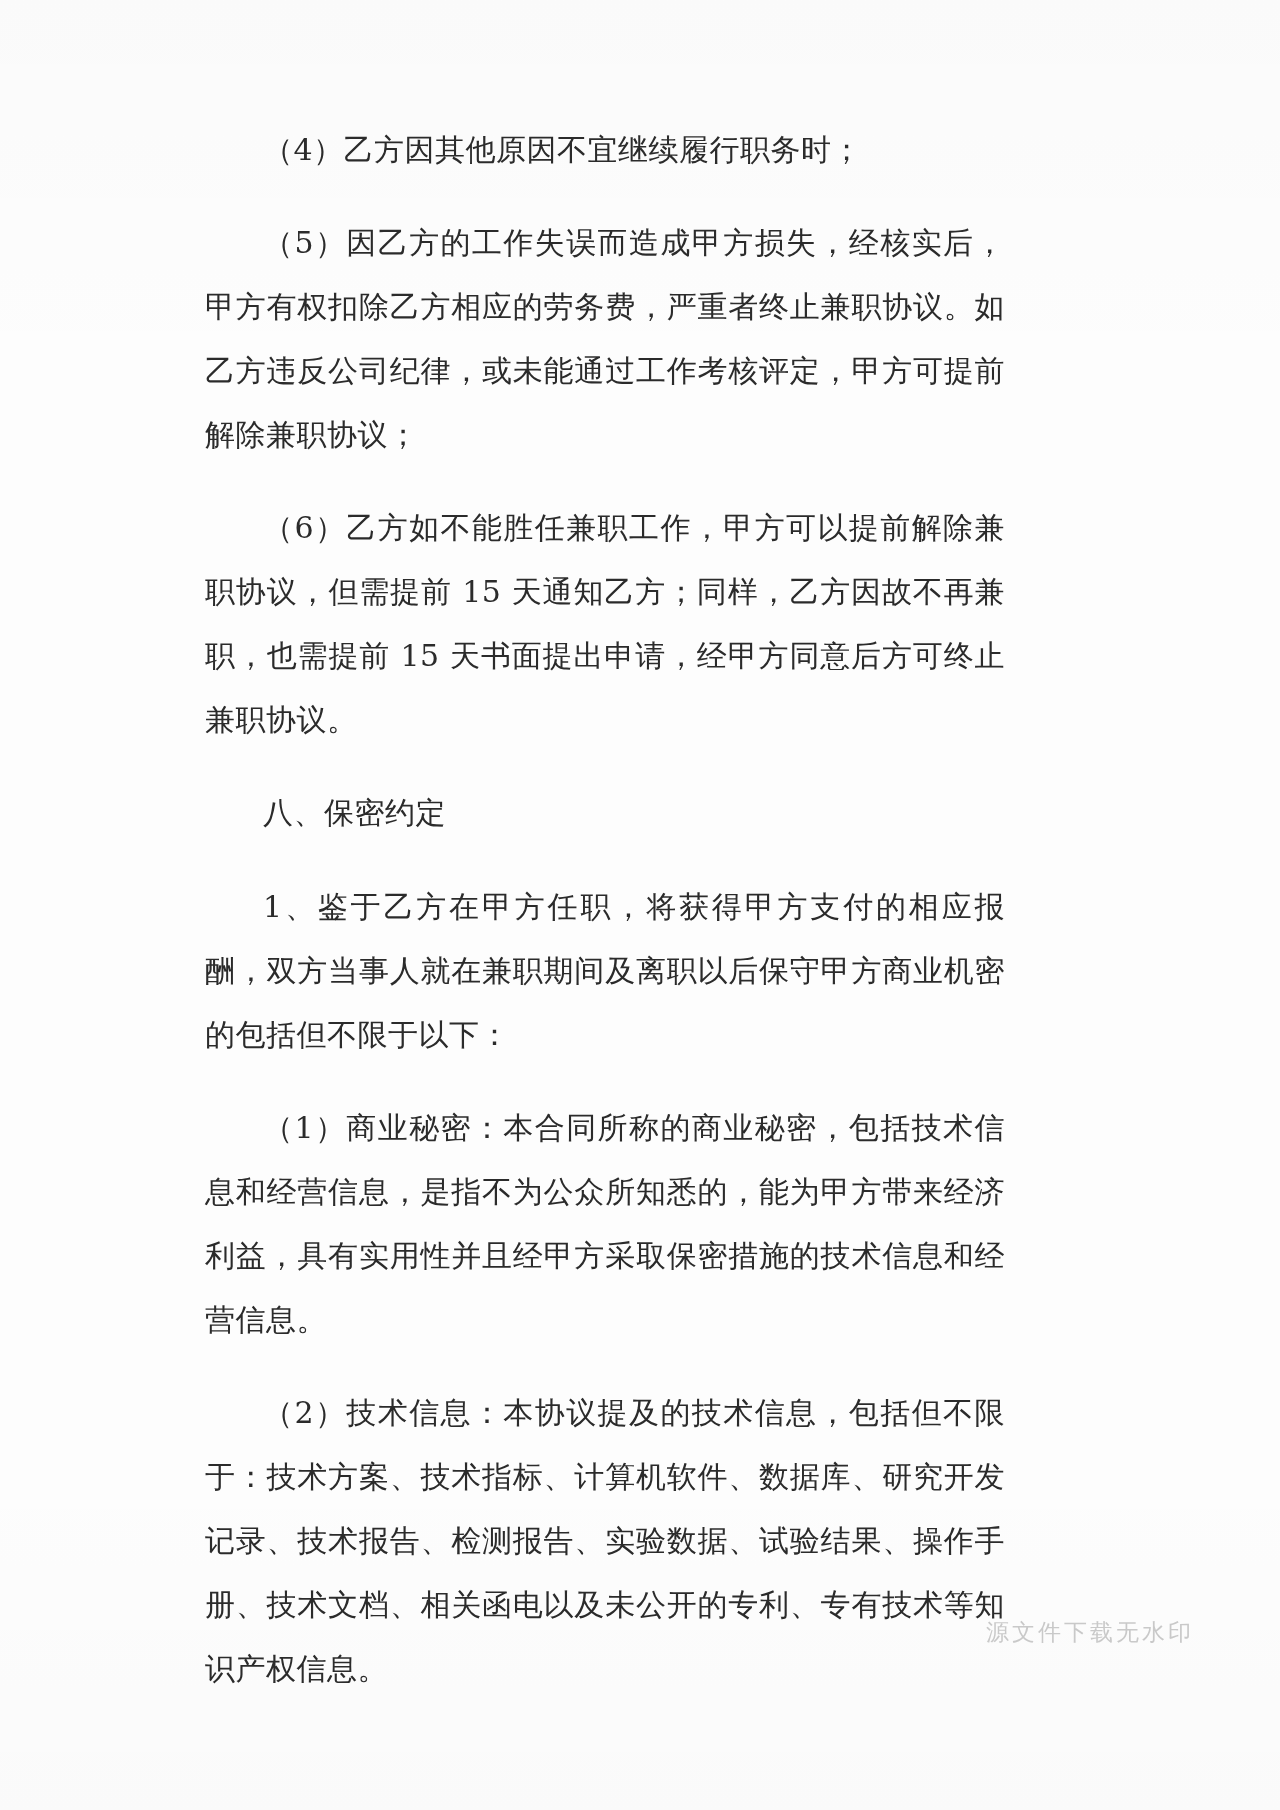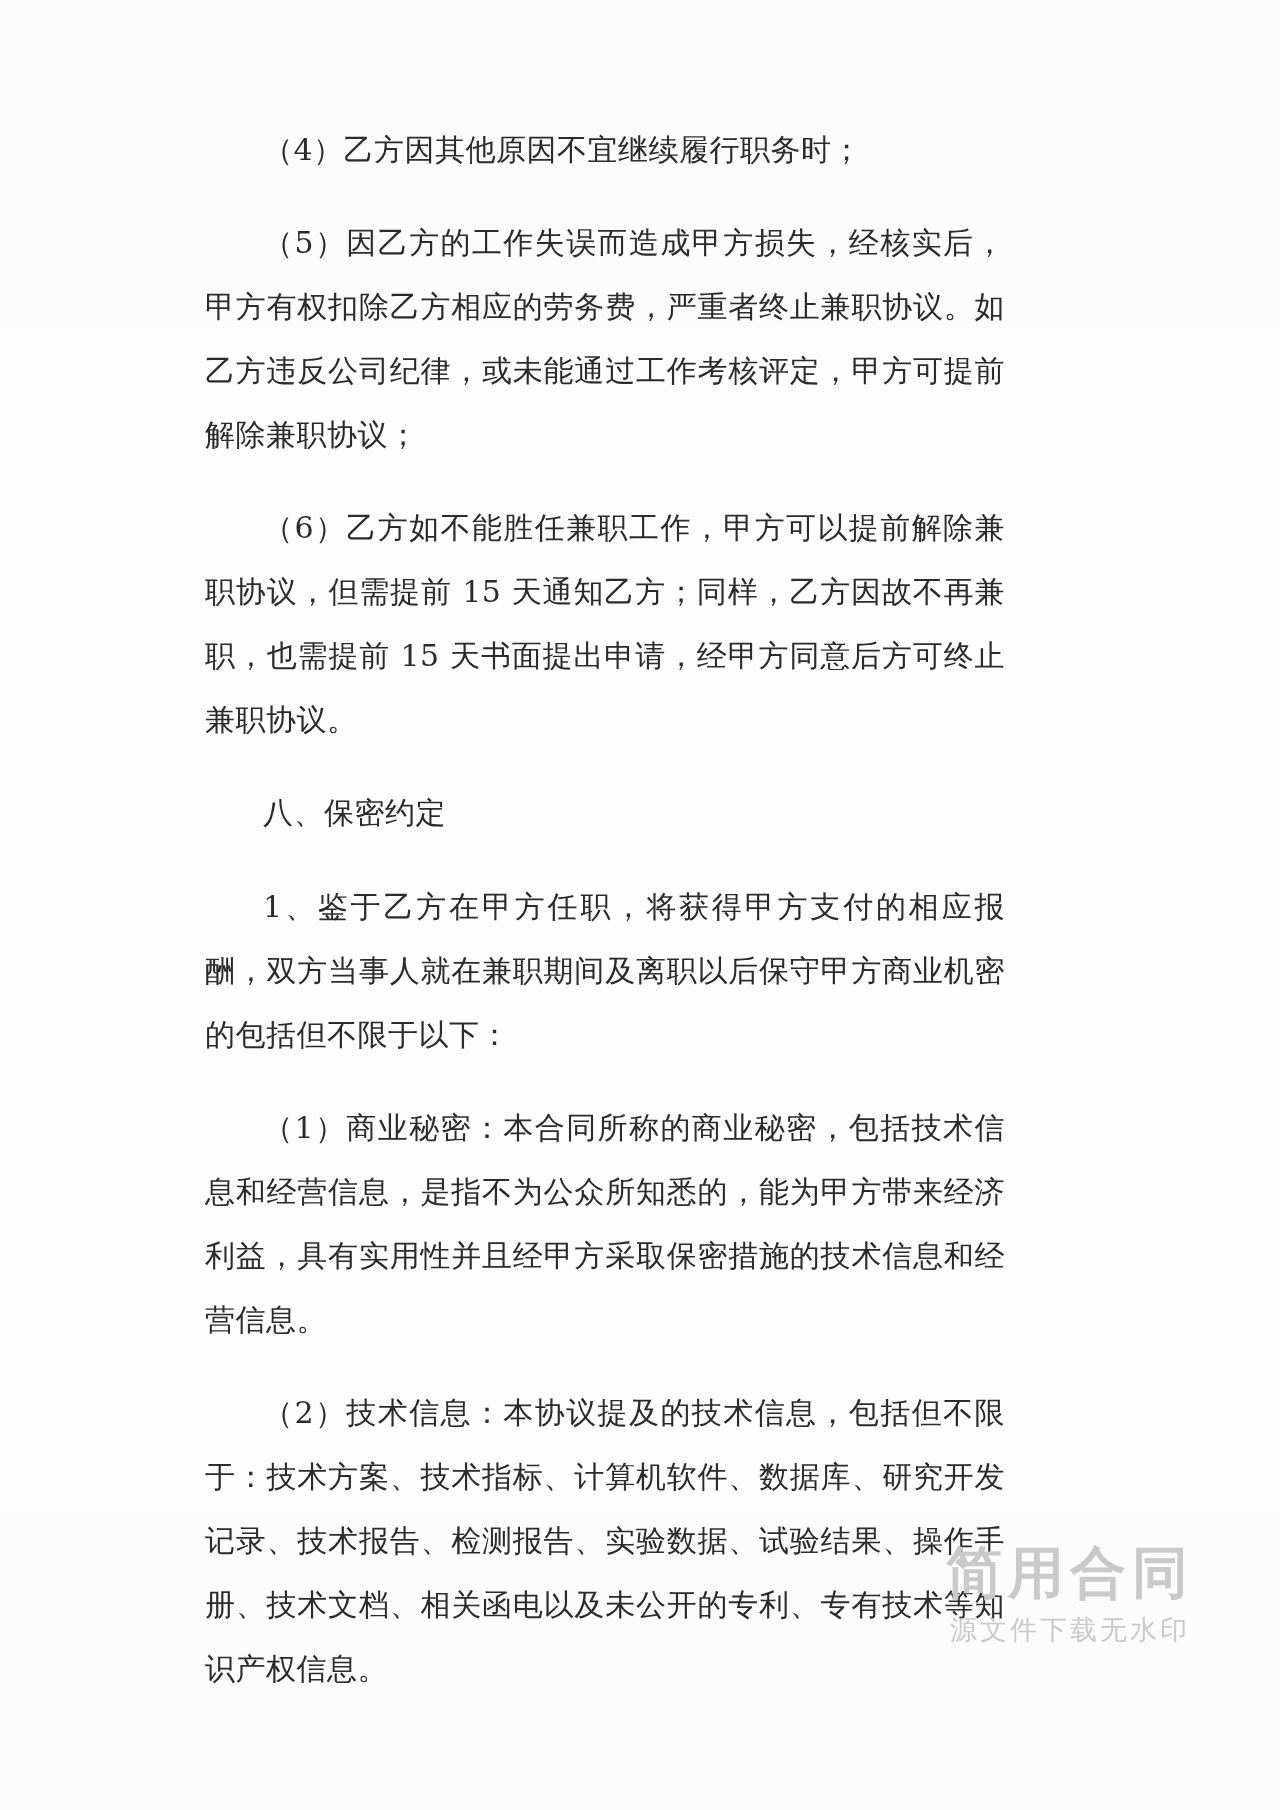--- a/index.html
+++ b/index.html
@@ -73,21 +73,21 @@
     font-family: "DejaVu Sans", "Liberation Sans", sans-serif;
     font-size: 56px;
     font-weight: 700;
     letter-spacing: 6px;
     color: #c9c9c9;
     line-height: 1.08;
     white-space: nowrap;
   }
   .watermark-sub {
     font-family: "DejaVu Sans", "Liberation Sans", sans-serif;
-    font-size: 27px;
+    font-size: 23px;
     font-weight: 400;
     letter-spacing: 3px;
     color: #cfcfcf;
     margin-top: 9px;
     white-space: nowrap;
   }
 </style>
 </head>
 <body>
 
@@ -105,17 +105,16 @@
 
     <p class="para indent">1、鉴于乙方在甲方任职，将获得甲方支付的相应报酬，双方当事人就在兼职期间及离职以后保守甲方商业机密的包括但不限于以下：</p>
 
     <p class="para indent">（1）商业秘密：本合同所称的商业秘密，包括技术信息和经营信息，是指不为公众所知悉的，能为甲方带来经济利益，具有实用性并且经甲方采取保密措施的技术信息和经营信息。</p>
 
     <p class="para indent">（2）技术信息：本协议提及的技术信息，包括但不限于：技术方案、技术指标、计算机软件、数据库、研究开发记录、技术报告、检测报告、实验数据、试验结果、操作手册、技术文档、相关函电以及未公开的专利、专有技术等知识产权信息。</p>
 
   </div>
 
   <div class="watermark">
-    <div class="watermark-main" style="color: rgb(201, 201, 201);">简用合同</div>
     <div class="watermark-sub" style="color: rgb(201, 201, 201);">源文件下载无水印</div>
   </div>
 
 </div>
 
 </body></html>

